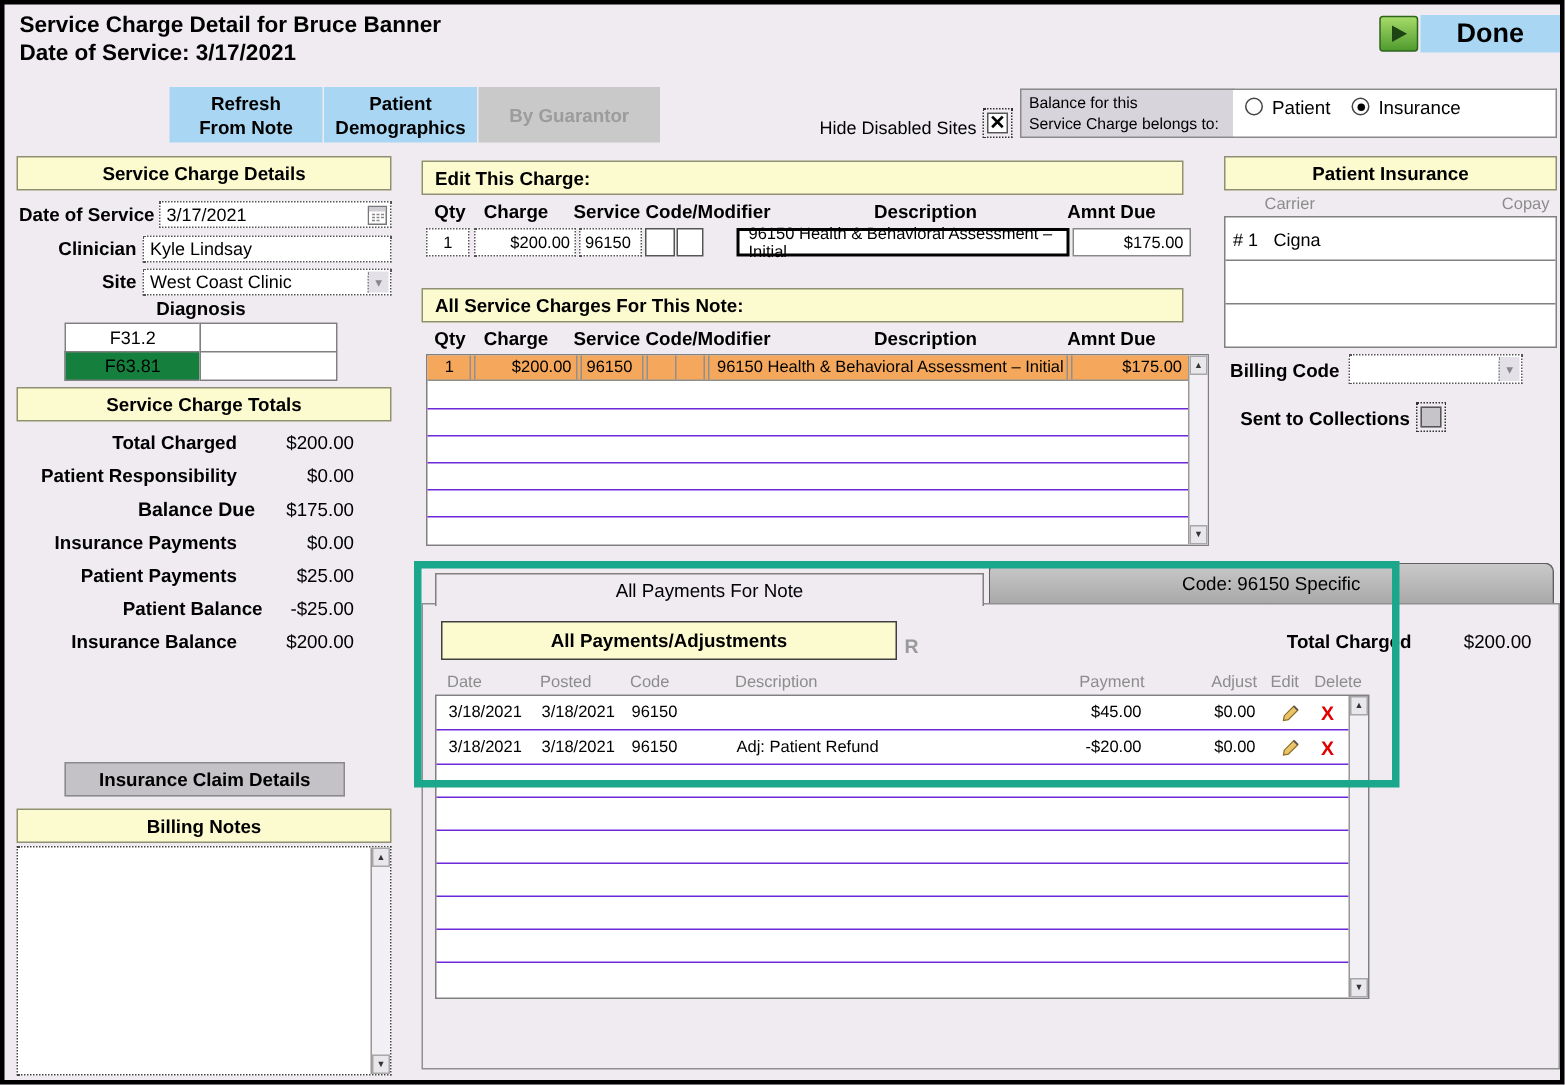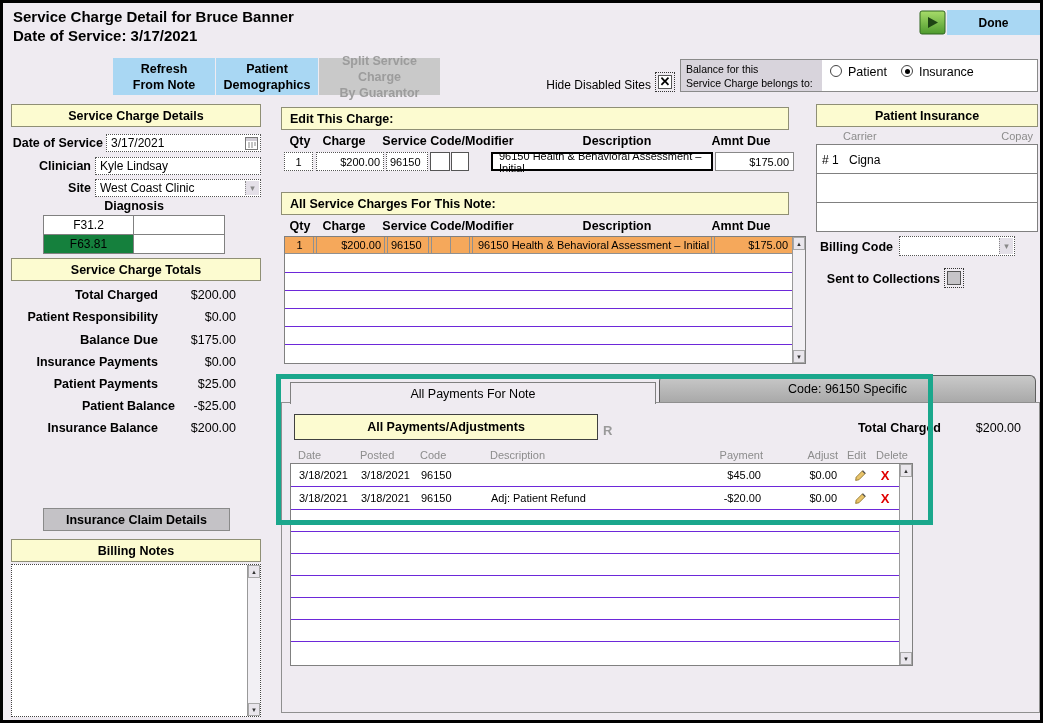--- a/index.html
+++ b/index.html
@@ -42,32 +42,31 @@
     <defs>
         <linearGradient id="gg" x1="0" y1="0" x2="0" y2="1">
       <stop offset="0" stop-color="#A8DC6A"></stop>
           <stop offset="1" stop-color="#4E9A2E"></stop>
     </linearGradient>
       </defs>
     <rect x="1" y="1" width="25" height="23" rx="2" fill="url(#gg)" stroke="#2F641E"></rect>
     <path d="M9 7 L19 12.5 L9 18 Z" fill="#1E4414"></path>
   </svg>
 </div>
-<div class="abs" style="left:944px;top:7px;width:93px;height:25px;background:#A9D7F3;display:flex;align-items:center;justify-content:center;font-weight:700;font-size:12px;cursor:pointer">Done</div>
+<div class="abs" style="left:944px;top:7px;width:93px;height:25px;background:#A9D7F3;display:flex;align-items:center;justify-content:center;font-weight:700;font-size:18px;cursor:pointer">Done</div>
 
 <button class="tbtn" style="left:110px;top:55px;width:102px;height:37px">
   <span>Refresh</span>
   <span>From Note</span>
 </button>
 <button class="tbtn" style="left:213px;top:55px;width:102px;height:37px">
   <span>Patient</span>
   <span>Demographics</span>
 </button>
 <button class="tbtn dis" style="left:316px;top:55px;width:121px;height:37px">
-  <span>Split Service Charge</span>
   <span>By Guarantor</span>
 </button>
 
 <div class="abs" style="left:536px;top:75px;width:112px;text-align:right;font-size:12px">Hide Disabled Sites</div>
 <div class="cbwrap" style="left:652px;top:69px">
   <div class="cb">
       <span>✕</span>
     </div>
 </div>
 
@@ -114,21 +113,21 @@
   <div class="abs" style="left:0;top:19px;width:91px;height:20px;background:#15803d;border:1px solid #808080;text-align:center;font-size:12px;line-height:18px">F63.81</div>
   <div class="abs" style="left:90px;top:19px;width:92px;height:20px;background:#fff;border:1px solid #808080"></div>
 </div>
 
 <div class="abs yhdr" style="left:8px;top:255px;width:250px;height:23px">Service Charge Totals</div>
 
 <div class="abs lbl" style="left:0;top:285px;width:155px">Total Charged</div>
 <div class="abs val" style="left:150px;top:285px;width:83px">$200.00</div>
 <div class="abs lbl" style="left:0;top:307px;width:155px">Patient Responsibility</div>
 <div class="abs val" style="left:150px;top:307px;width:83px">$0.00</div>
-<div class="abs lbl" style="left:0;top:329px;width:155px;font-size:13px">Balance Due</div>
+<div class="abs lbl" style="left:12px;top:329px;width:155px;font-size:13px">Balance Due</div>
 <div class="abs val" style="left:150px;top:330px;width:83px">$175.00</div>
 <div class="abs lbl" style="left:0;top:352px;width:155px">Insurance Payments</div>
 <div class="abs val" style="left:150px;top:352px;width:83px">$0.00</div>
 <div class="abs lbl" style="left:0;top:374px;width:155px">Patient Payments</div>
 <div class="abs val" style="left:150px;top:374px;width:83px">$25.00</div>
 <div class="abs lbl" style="left:17px;top:396px;width:155px">Patient Balance</div>
 <div class="abs val" style="left:150px;top:396px;width:83px">-$25.00</div>
 <div class="abs lbl" style="left:0;top:418px;width:155px">Insurance Balance</div>
 <div class="abs val" style="left:150px;top:418px;width:83px">$200.00</div>
 

